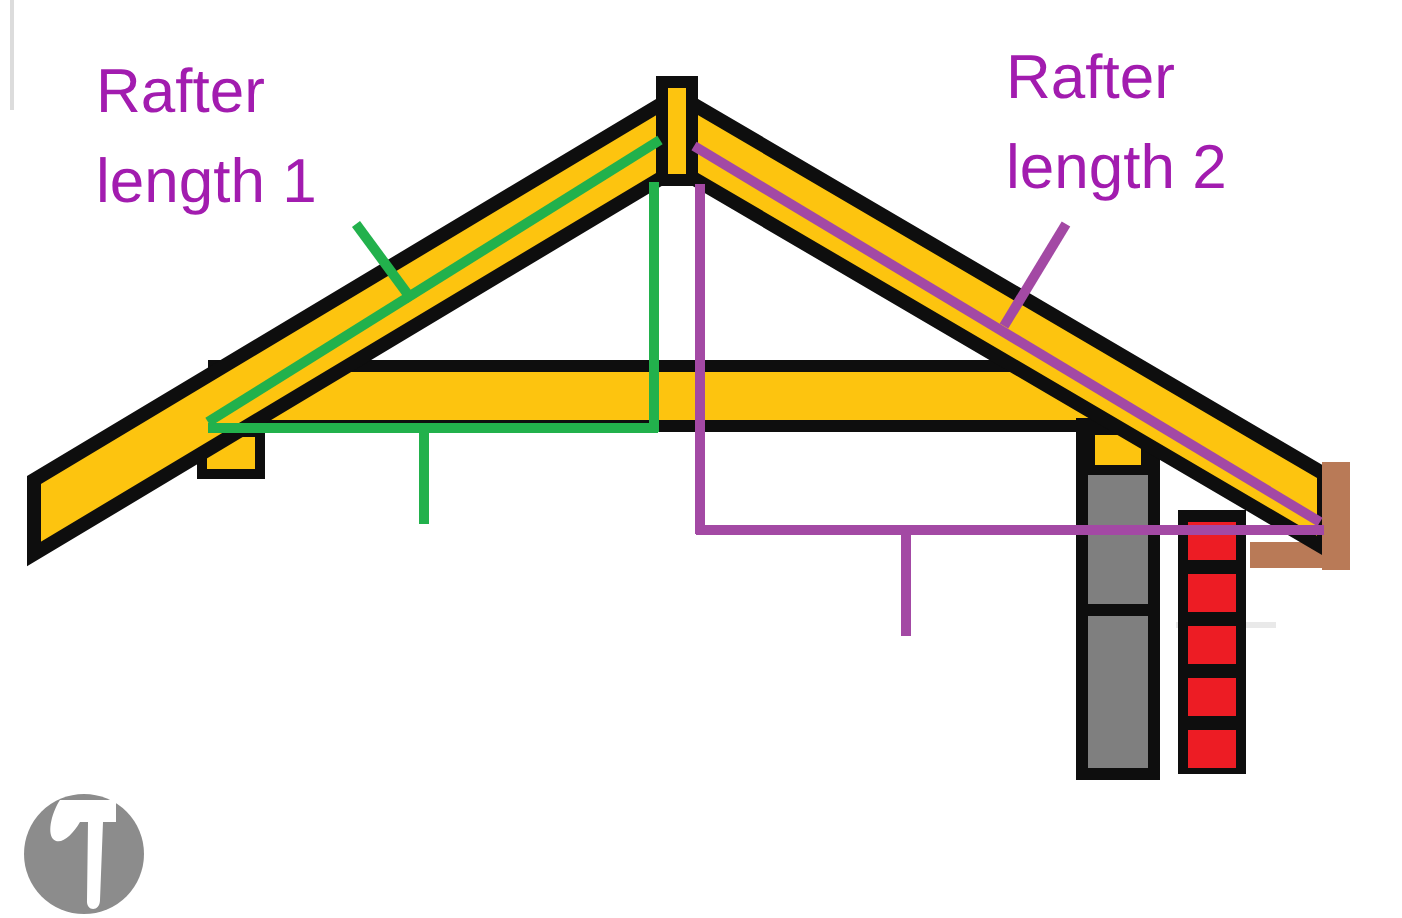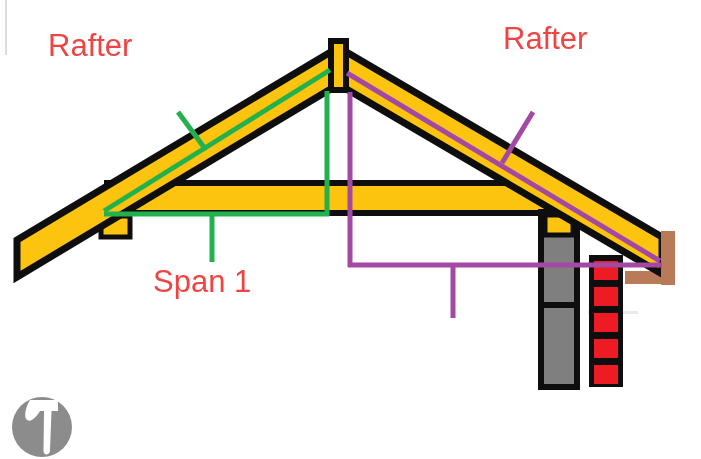--- a/index.html
+++ b/index.html
@@ -9,21 +9,21 @@
     height: 459px;
     background: #ffffff;
     overflow: hidden;
     font-family: "Liberation Sans", sans-serif;
   }
   .stage svg { position: absolute; left: 0; top: 0; }
   .label {
     position: absolute;
     font-size: 31px;
     line-height: 45px;
-    color: #ef4444;
+    color: #a21caf;
     white-space: nowrap;
     user-select: none;
   }
   .label div { display: block; }
 </style>
 </head>
 <body>
 
 <div class="stage">
 
@@ -80,22 +80,23 @@
 
     <g>
       <circle cx="42" cy="427" r="30" fill="#8C8C8C"></circle>
       <path d="M30,400 L58,400 L58,411 L40,411 C36,418 30,423 26.5,419.5 C23.5,416 26,406 30,400 Z" fill="#FFFFFF"></path>
       <path d="M44,411 L51.5,411 L50,450 C50,456 43,456 43.5,450 Z" fill="#FFFFFF"></path>
     </g>
   </svg>
 
   <div class="label" style="left:48px; top:23px;">
     <div>Rafter</div>
+    <div>length 1</div>
   </div>
 
   <div class="label" style="left:503px; top:16px;">
     <div>Rafter</div>
+    <div>length 2</div>
   </div>
 
-  <div class="label" style="left:153px; top:259px;">Span 1</div>
 
 
 </div>
 
 </body></html>

